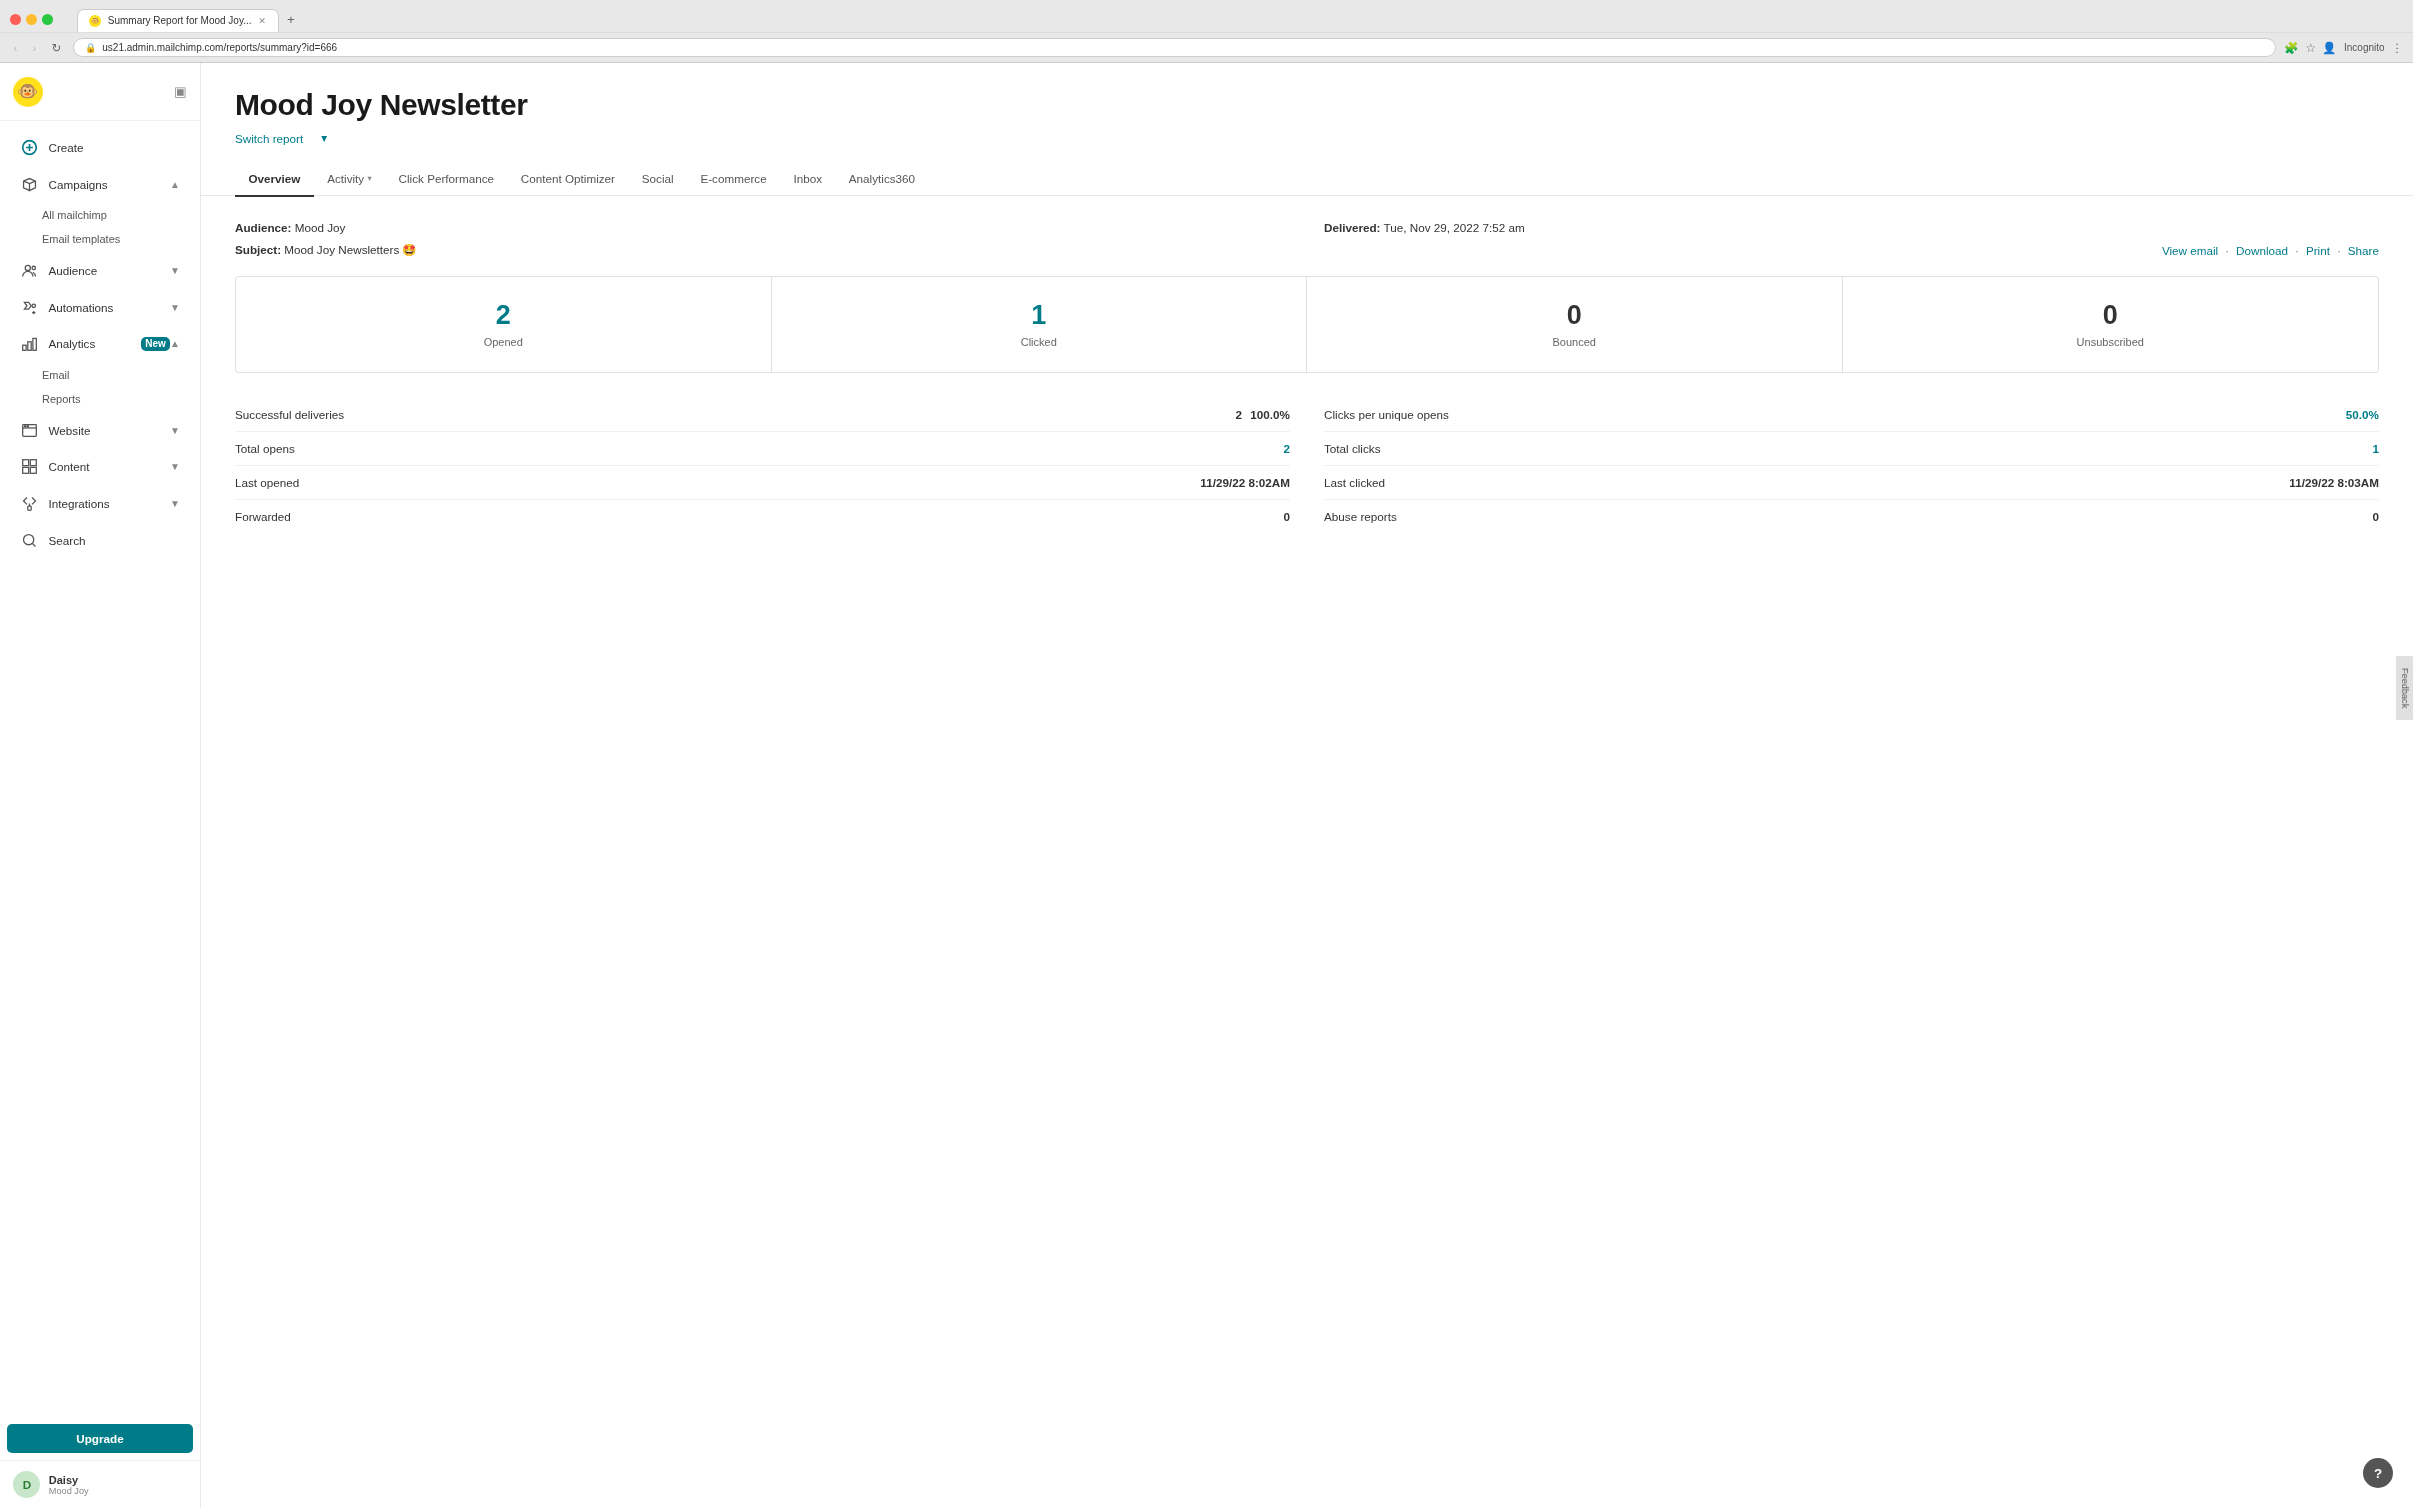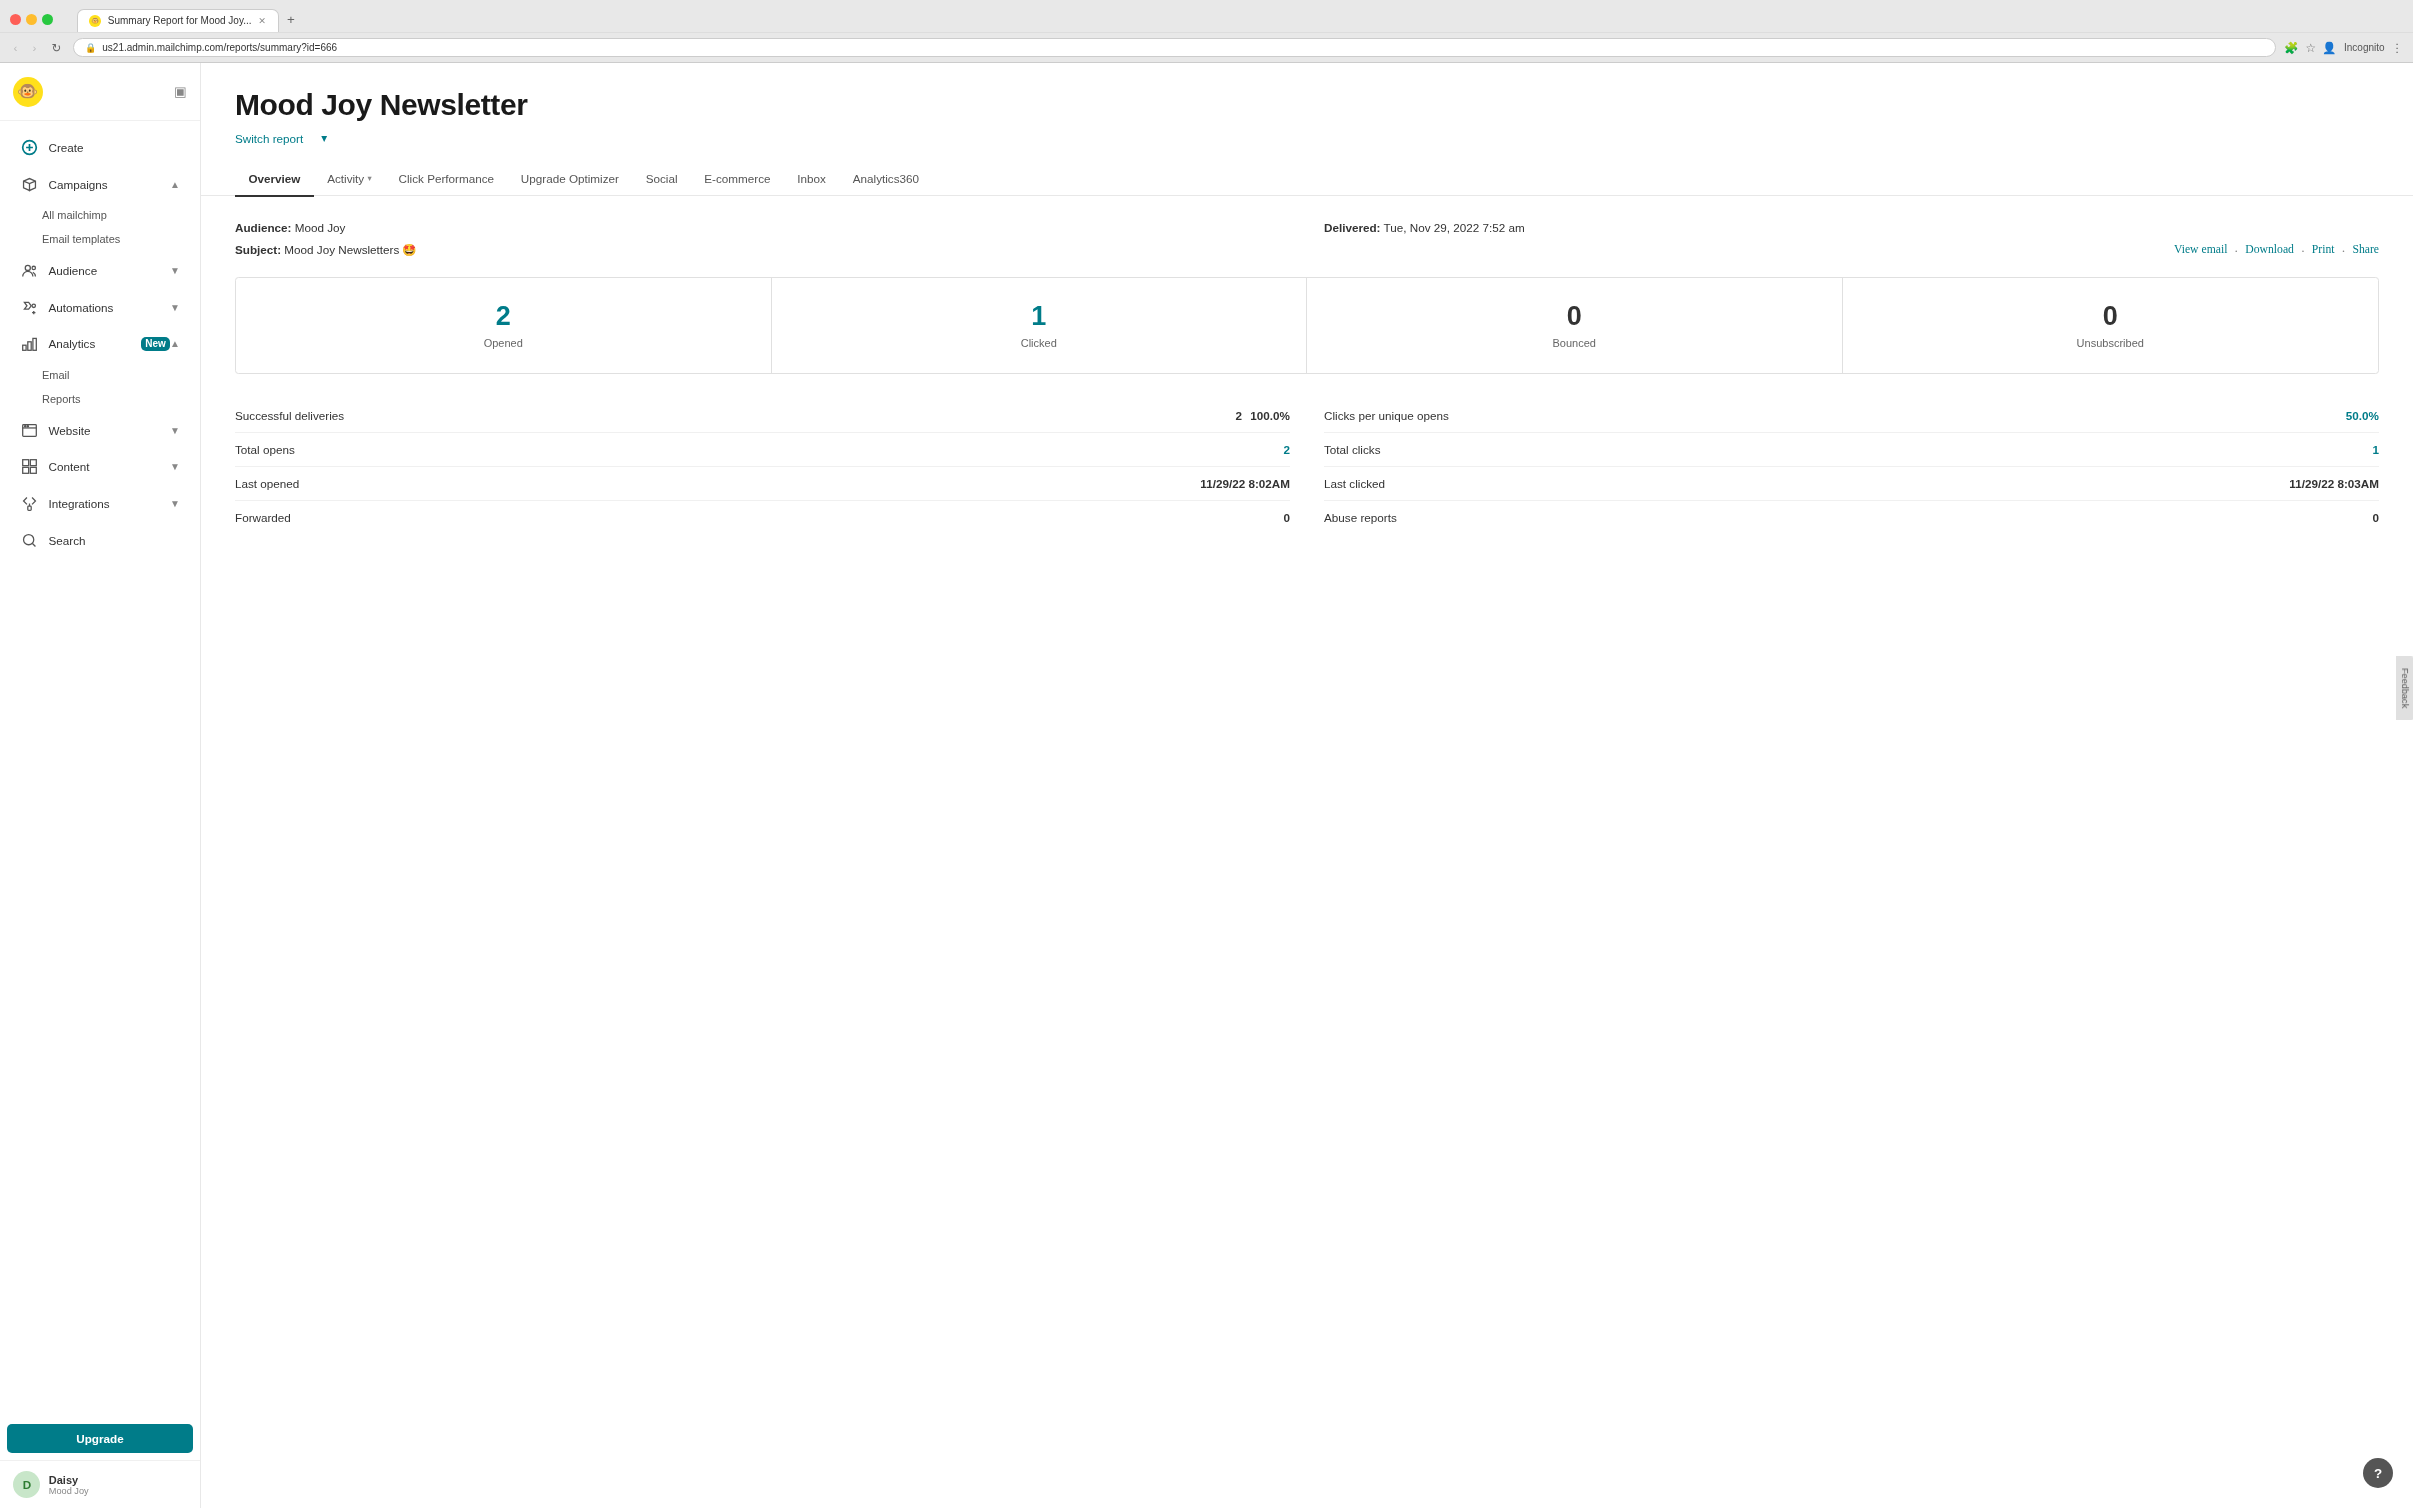--- a/index.html
+++ b/index.html
@@ -60,21 +60,21 @@
     .tab.active { color: #333; font-weight: 600; border-bottom-color: #333; }
     .tab-chevron { font-size: 8.4px; color: #888; }
 
     
     .content-area { padding: 0 34px 34px; }
     .recipients-header { font-size: 18.4px; font-weight: 700; color: #1a1a1a; margin-bottom: 17px; }
     .recipients-num { color: #007c89; }
     .meta-grid { display: grid; grid-template-columns: 1fr 1fr; gap: 8.4px 34px; margin-bottom: 18px; }
     .meta-item { font-size: 11.7px; color: #333; }
     .meta-label { font-weight: 700; }
-    .meta-links { display: flex; gap: 0; align-items: flex-start; justify-content: flex-end; font-family: Liberation Serif, serif; }
+    .meta-links { display: flex; gap: 0; align-items: center; justify-content: flex-end; }
     .meta-link { color: #007c89; font-size: 11.7px; cursor: pointer; }
     .meta-sep { color: #888; margin: 0 6.7px; }
 
     
     .stats-grid { display: grid; grid-template-columns: repeat(4, 1fr); border: 0.8px solid #e0e0e0; border-radius: 3.4px; margin-bottom: 25px; overflow: hidden; }
     .stat-card { padding: 23.5px 17px; text-align: center; border-right: 0.8px solid #e0e0e0; }
     .stat-card:last-child { border-right: none; }
     .stat-num { font-size: 27px; font-weight: 700; color: #007c89; margin-bottom: 5px; }
     .stat-num.zero { color: #333; }
     .stat-label { font-size: 11px; color: #666; }
@@ -283,21 +283,21 @@
         <span>Overview</span>
       </div>
       <div class="tab">
         <span>Activity</span>
         <span class="tab-chevron">▾</span>
       </div>
       <div class="tab">
         <span>Click Performance</span>
       </div>
       <div class="tab">
-        <span>Upgrade Optimizer</span>
+        <span>Content Optimizer</span>
       </div>
       <div class="tab">
         <span>Social</span>
       </div>
       <div class="tab">
         <span>E-commerce</span>
       </div>
       <div class="tab">
         <span>Inbox</span>
       </div>

